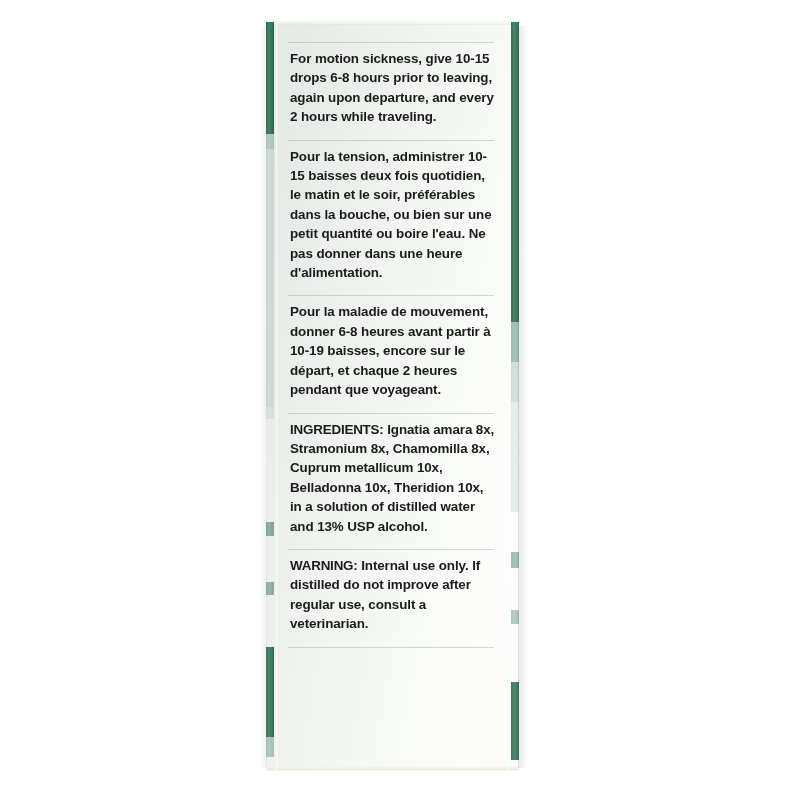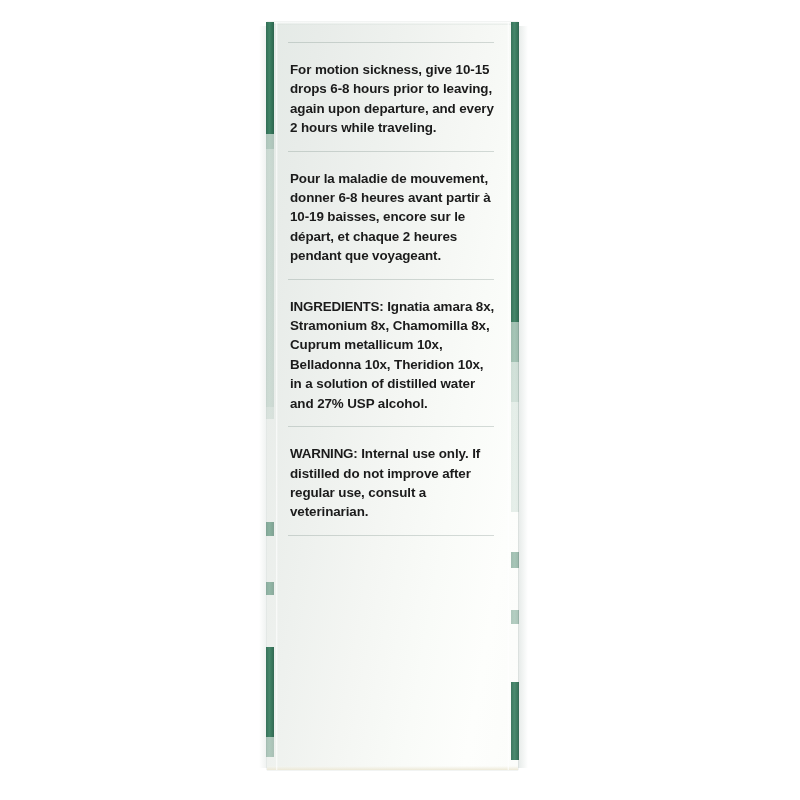--- a/index.html
+++ b/index.html
@@ -85,21 +85,21 @@
   .label-text {
     position: absolute;
     left: 23px;
     top: 20px;
     width: 208px;
   }
 
   .block {
     position: relative;
     margin: 0 0 13px 0;
-    padding-top: 18px;
+    padding-top: 7px;
     font-size: 13.4px;
     line-height: 19.4px;
     color: #1b1b1b;
     letter-spacing: -0.1px;
     font-family: "Liberation Sans", sans-serif;
     font-weight: 600;
     white-space: pre-line;
   }
 
   .block.first { padding-top: 0; }
@@ -173,24 +173,25 @@
     </div>
 
     <div class="fold fold-left"></div>
     <div class="fold fold-right"></div>
 
     <div class="label-text">
 
 
       <p class="block ruled"><span class="heading"></span><span>For motion sickness, give 10-15 drops 6-8 hours prior to leaving, again upon departure, and every 2 hours while traveling.</span></p>
 
+      <p class="block ruled"><span class="heading"></span><span>Pour la tension, administrer 10-15 baisses deux fois quotidien, le matin et le soir, préférables dans la bouche, ou bien sur une petit quantité ou boire l'eau.  Ne pas donner dans une heure d'alimentation.</span></p>
 
       <p class="block ruled"><span class="heading"></span><span>Pour la maladie de mouvement, donner 6-8 heures avant partir à 10-19 baisses, encore sur le départ, et chaque 2 heures pendant que voyageant.</span></p>
 
-      <p class="block ruled"><span class="heading">INGREDIENTS:</span><span> Ignatia amara 8x, Stramonium 8x, Chamomilla 8x, Cuprum metallicum 10x, Belladonna 10x, Theridion 10x, in a solution of distilled water and 27% USP alcohol.</span></p>
+      <p class="block ruled"><span class="heading">INGREDIENTS:</span><span> Ignatia amara 8x, Stramonium 8x, Chamomilla 8x, Cuprum metallicum 10x, Belladonna 10x, Theridion 10x, in a solution of distilled water and 13% USP alcohol.</span></p>
 
       <p class="block ruled"><span class="heading">WARNING:</span><span> Internal use only.  If distilled do not improve after regular use, consult a veterinarian.</span></p>
 
       <p class="block ruled"></p>
 
     </div>
   </div>
 </div>
 
 </body></html>

